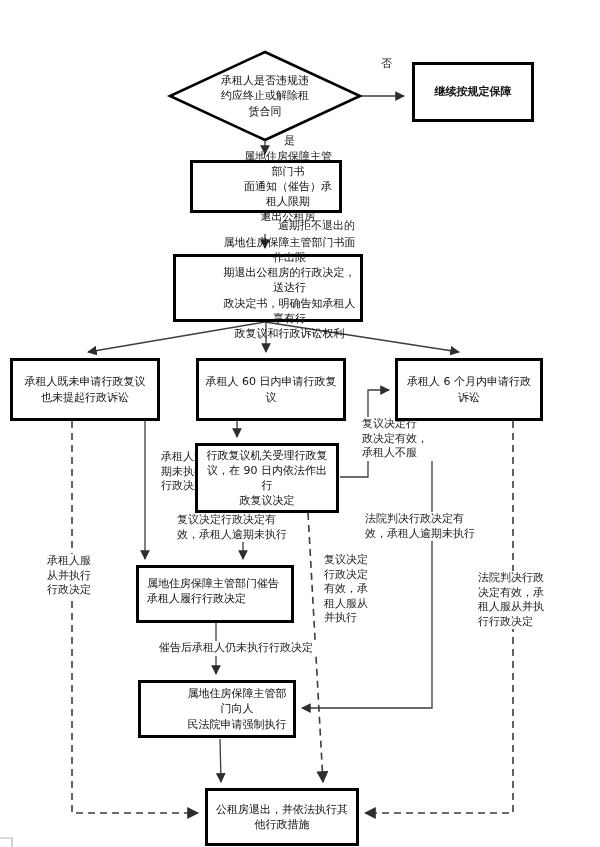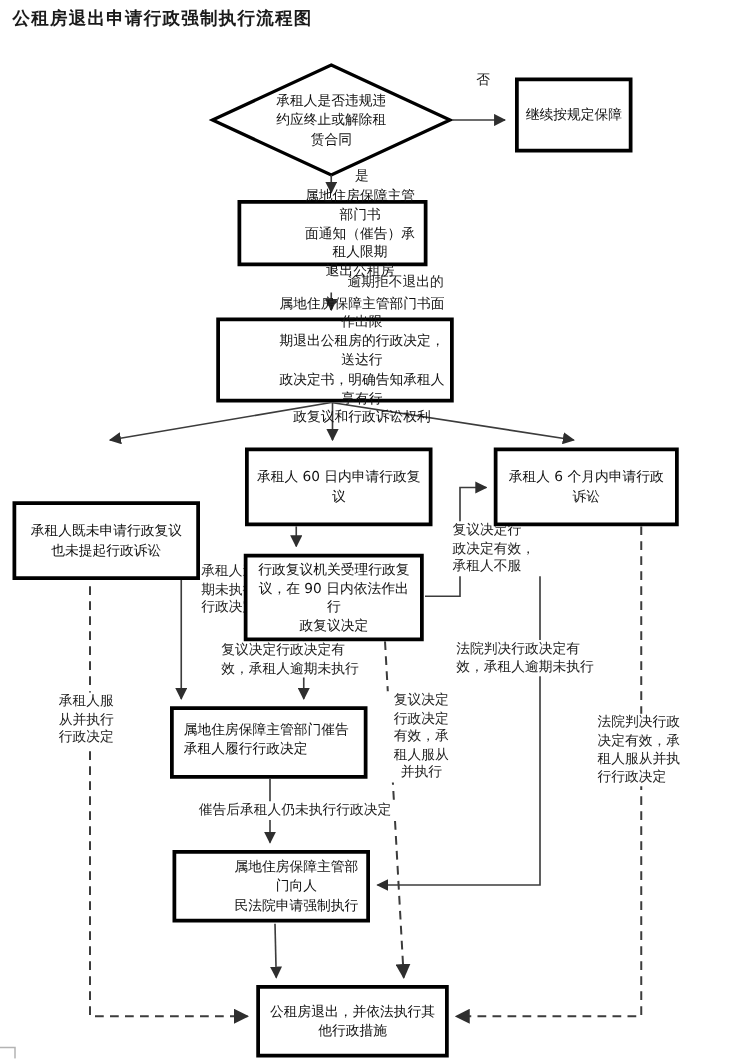--- a/index.html
+++ b/index.html
@@ -18,50 +18,49 @@
   }
   .node{
     position:absolute;z-index:3;box-sizing:border-box;background:#ffffff;
     border:3px solid #000;font-size:11px;line-height:1.38;white-space:pre-line;
     display:flex;align-items:center;justify-content:center;text-align:center;
     padding:2px 4px;color:#111;
   }
   .node.plain{border:none;background:transparent;z-index:3;}
   .node.topleft{align-items:flex-start;justify-content:flex-start;text-align:left;padding:8px 8px;}
   
-  #n-decision-text{left:197px;top:63px;width:136px;height:66px;}
-  #n-continue{left:412px;top:62px;width:94px;height:60px;}
+  #n-decision-text{left:197px;top:63px;width:136px;height:66px;font-family:Liberation Serif, serif;}
+  #n-continue{left:412px;top:62px;width:122px;height:60px;font-weight:bold;}
   #n-notify{left:190px;top:160px;width:152px;height:53px;padding-left:48px;}
   #n-bigdoc{left:173px;top:254px;width:190px;height:68px;padding-left:47px;}
-  #n-noaction{left:10px;top:358px;width:150px;height:63px;margin-top:43px;}
+  #n-noaction{left:10px;top:358px;width:150px;height:63px;}
   #n-recon{left:196px;top:358px;width:150px;height:63px;}
   #n-litigation{left:395px;top:358px;width:148px;height:63px;}
   #n-accept{left:195px;top:443px;width:144px;height:70px;}
   #n-urge{left:136px;top:565px;width:158px;height:58px;}
   #n-enforce{left:138px;top:680px;width:158px;height:58px;padding-left:44px;}
   #n-exit{left:205px;top:788px;width:154px;height:58px;}
   
   #l-no{left:380px;top:57px;}
   #l-yes{left:283px;top:134px;}
   #l-overdue-refuse{left:264px;top:219px;width:90px;text-align:right;}
   #l-overdue-not-exec{left:124px;top:450px;width:50px;margin-left:36px;}
   #l-comply-exec{left:46px;top:554px;width:50px;}
   #l-review-dissent{left:361px;top:417px;width:70px;}
   #l-review-overdue{left:176px;top:513px;width:126px;}
-  #l-review-comply{left:309px;top:553px;width:54px;text-align:center;}
+  #l-review-comply{left:323px;top:553px;width:54px;}
   #l-court-overdue{left:364px;top:512px;width:126px;}
   #l-court-comply{left:477px;top:571px;width:80px;}
   #l-after-urge{left:126px;top:641px;width:164px;margin-left:32px;}
 </style>
 </head>
 <body>
 
 <div id="canvas">
 
-  <div id="doc-title">公租房退出申请行政强制执行流程图</div>
 
   <svg class="wires" width="600" height="847" viewBox="0 0 600 847">
     <defs>
       <marker id="ah" viewBox="0 0 10 10" refX="9" refY="5" markerWidth="7.5" markerHeight="7.5" orient="auto-start-reverse">
         <path d="M0,0 L10,5 L0,10 z" fill="#2e2e2e"></path>
       </marker>
     </defs>
 
     <polygon points="265,52 360,96 265,140 170,96" fill="#ffffff" stroke="#000000" stroke-width="2.6"></polygon>
 

